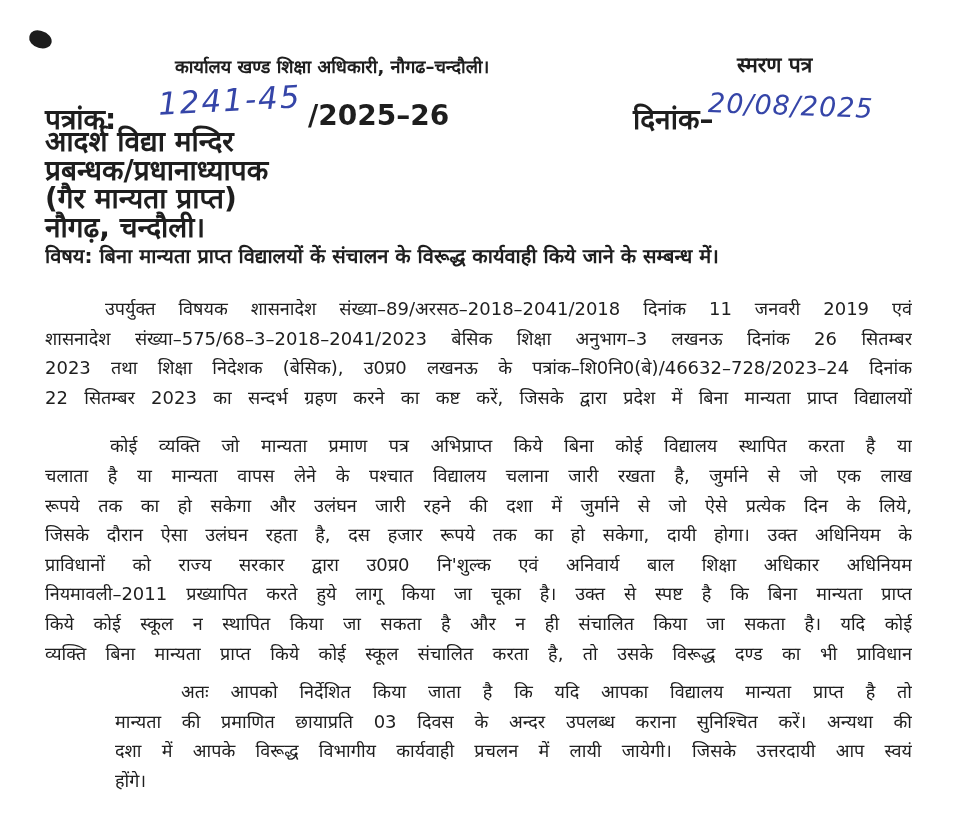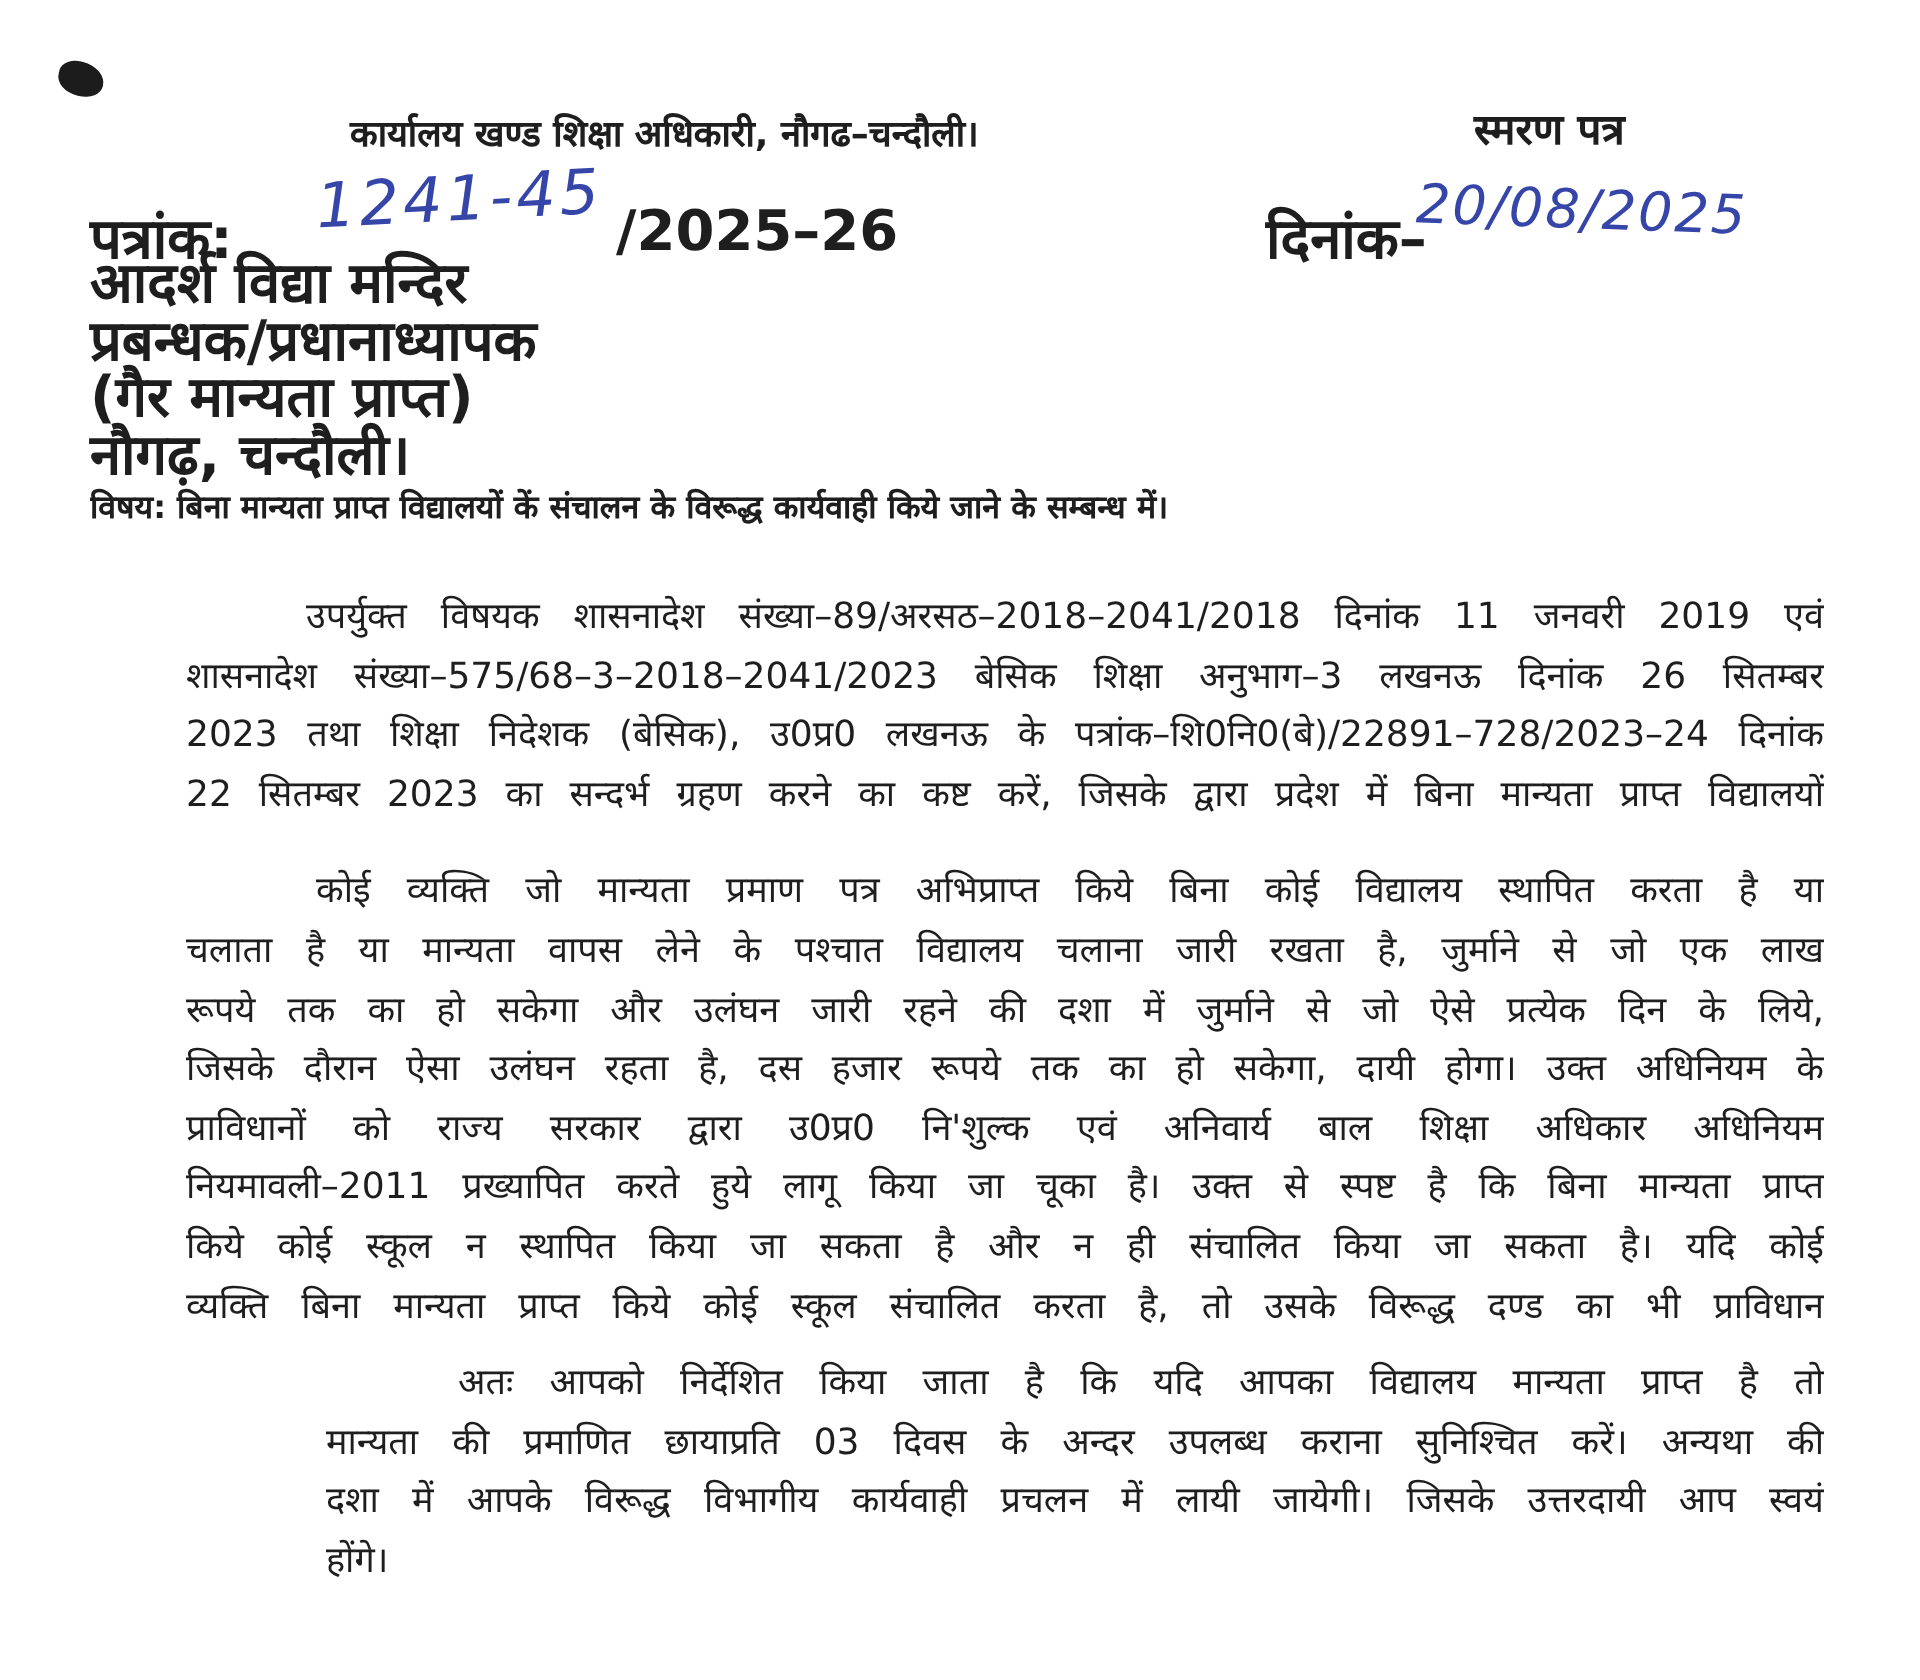--- a/index.html
+++ b/index.html
@@ -37,29 +37,29 @@
   }
   .hand-no   { left:158px; top:82px; font-size:31px; letter-spacing:2px; transform:rotate(-3deg); }
   .hand-date { left:708px; top:90px; font-size:27px; letter-spacing:1px; transform:rotate(2deg); }
   .addr {
     position:absolute; left:45px; top:128px;
     font-size:28px; font-weight:bold; line-height:28.5px;
   }
   .addr div { white-space:nowrap; }
   .subject {
     position:absolute; left:45px; top:242px; right:30px;
-    font-size:16px; font-weight:bold; white-space:nowrap; overflow:hidden;
+    font-size:20px; font-weight:bold; white-space:nowrap; overflow:hidden;
   }
   .bodywrap {
     position:absolute; left:45px; right:48px; top:294px;
     font-size:18px; line-height:29.6px;
   }
   .jline {
     text-align:justify; text-align-last:justify;
-    height:29.6px; overflow:hidden;margin-left:48px;
+    height:29.6px; overflow:hidden;
   }
   .jline.lastline { text-align-last:left; }
   .p1l1 { padding-left:60px; }
   .para2 { margin-top:19px; }
   .p2l1 { padding-left:65px; }
   .para3 { margin-top:9px; margin-left:70px; }
   .p3l1 { padding-left:66px; }
 </style>
 </head>
 <body>
@@ -83,21 +83,21 @@
     <div>(गैर मान्यता प्राप्त)</div>
     <div>नौगढ़, चन्दौली।</div>
   </div>
 
   <div class="subject">विषय: बिना मान्यता प्राप्त विद्यालयों कें संचालन के विरूद्ध कार्यवाही किये जाने के सम्बन्ध में।</div>
 
   <div class="bodywrap">
     <div class="para1">
       <div class="jline p1l1">उपर्युक्त विषयक शासनादेश संख्या–89/अरसठ–2018–2041/2018 दिनांक 11 जनवरी 2019 एवं</div>
       <div class="jline">शासनादेश संख्या–575/68–3–2018–2041/2023 बेसिक शिक्षा अनुभाग–3 लखनऊ दिनांक 26 सितम्बर</div>
-      <div class="jline">2023 तथा शिक्षा निदेशक (बेसिक), उ0प्र0 लखनऊ के पत्रांक–शि0नि0(बे)/22891–728/2023–24 दिनांक</div>
+      <div class="jline">2023 तथा शिक्षा निदेशक (बेसिक), उ0प्र0 लखनऊ के पत्रांक–शि0नि0(बे)/46632–728/2023–24 दिनांक</div>
       <div class="jline">22 सितम्बर 2023 का सन्दर्भ ग्रहण करने का कष्ट करें, जिसके द्वारा प्रदेश में बिना मान्यता प्राप्त विद्यालयों</div>
     </div>
     <div class="para2">
       <div class="jline p2l1">कोई व्यक्ति जो मान्यता प्रमाण पत्र अभिप्राप्त किये बिना कोई विद्यालय स्थापित करता है या</div>
       <div class="jline">चलाता है या मान्यता वापस लेने के पश्चात विद्यालय चलाना जारी रखता है, जुर्माने से जो एक लाख</div>
       <div class="jline">रूपये तक का हो सकेगा और उलंघन जारी रहने की दशा में जुर्माने से जो ऐसे प्रत्येक दिन के लिये,</div>
       <div class="jline">जिसके दौरान ऐसा उलंघन रहता है, दस हजार रूपये तक का हो सकेगा, दायी होगा। उक्त अधिनियम के</div>
       <div class="jline">प्राविधानों को राज्य सरकार द्वारा उ0प्र0 नि'शुल्क एवं अनिवार्य बाल शिक्षा अधिकार अधिनियम</div>
       <div class="jline">नियमावली–2011 प्रख्यापित करते हुये लागू किया जा चूका है। उक्त से स्पष्ट है कि बिना मान्यता प्राप्त</div>
       <div class="jline">किये कोई स्कूल न स्थापित किया जा सकता है और न ही संचालित किया जा सकता है। यदि कोई</div>

